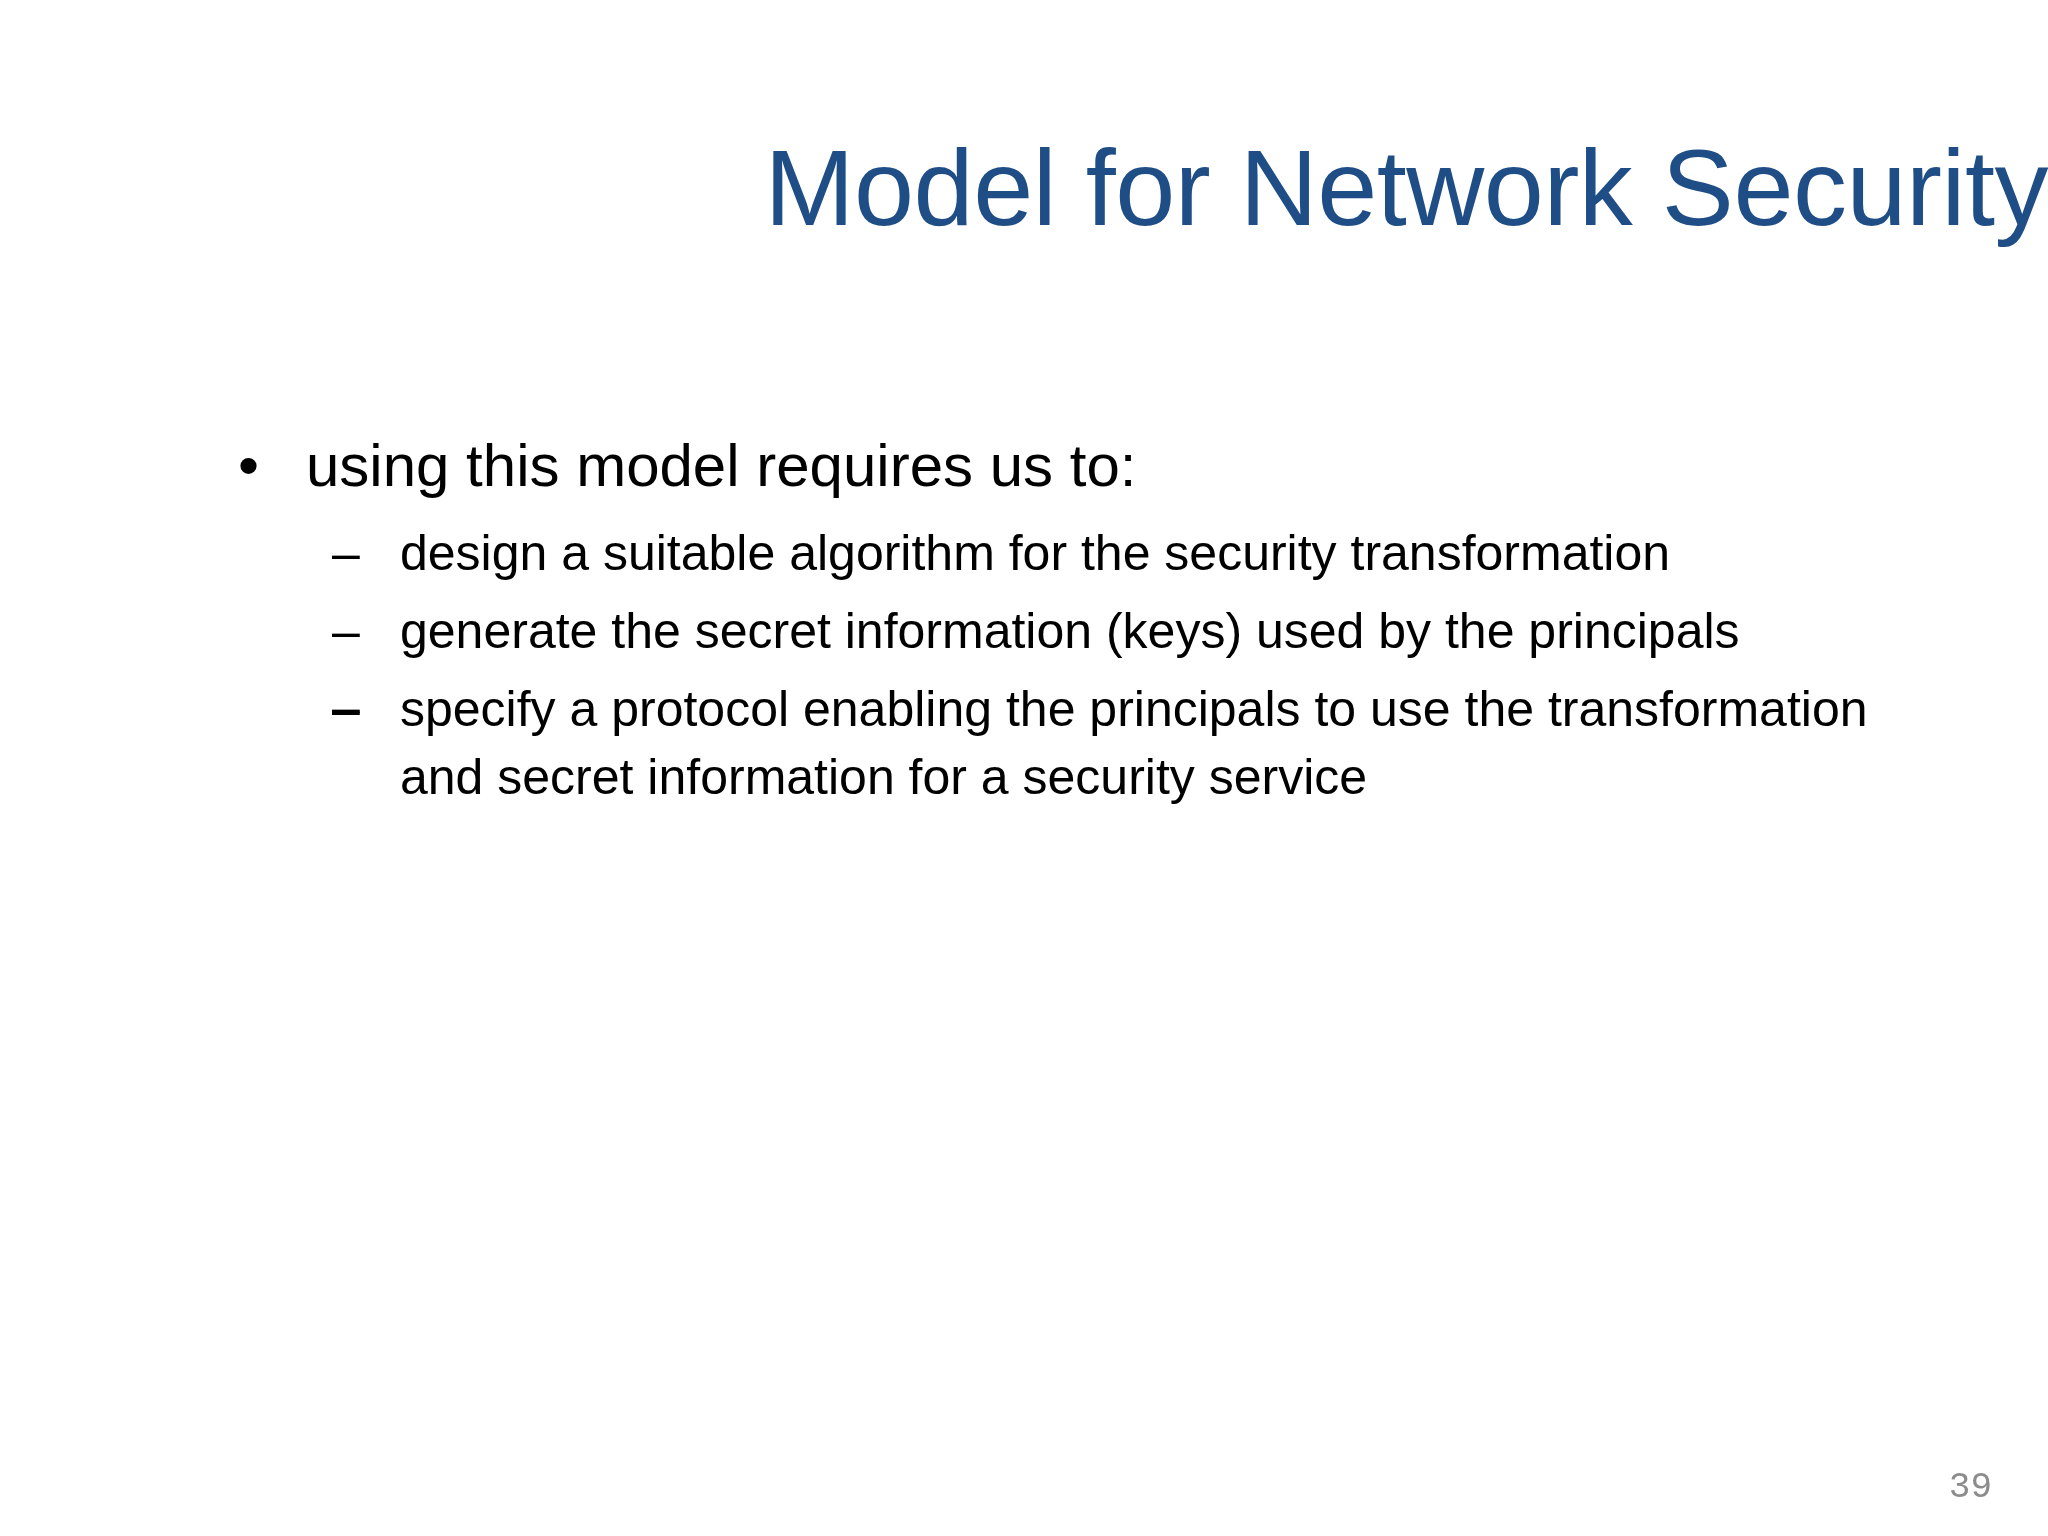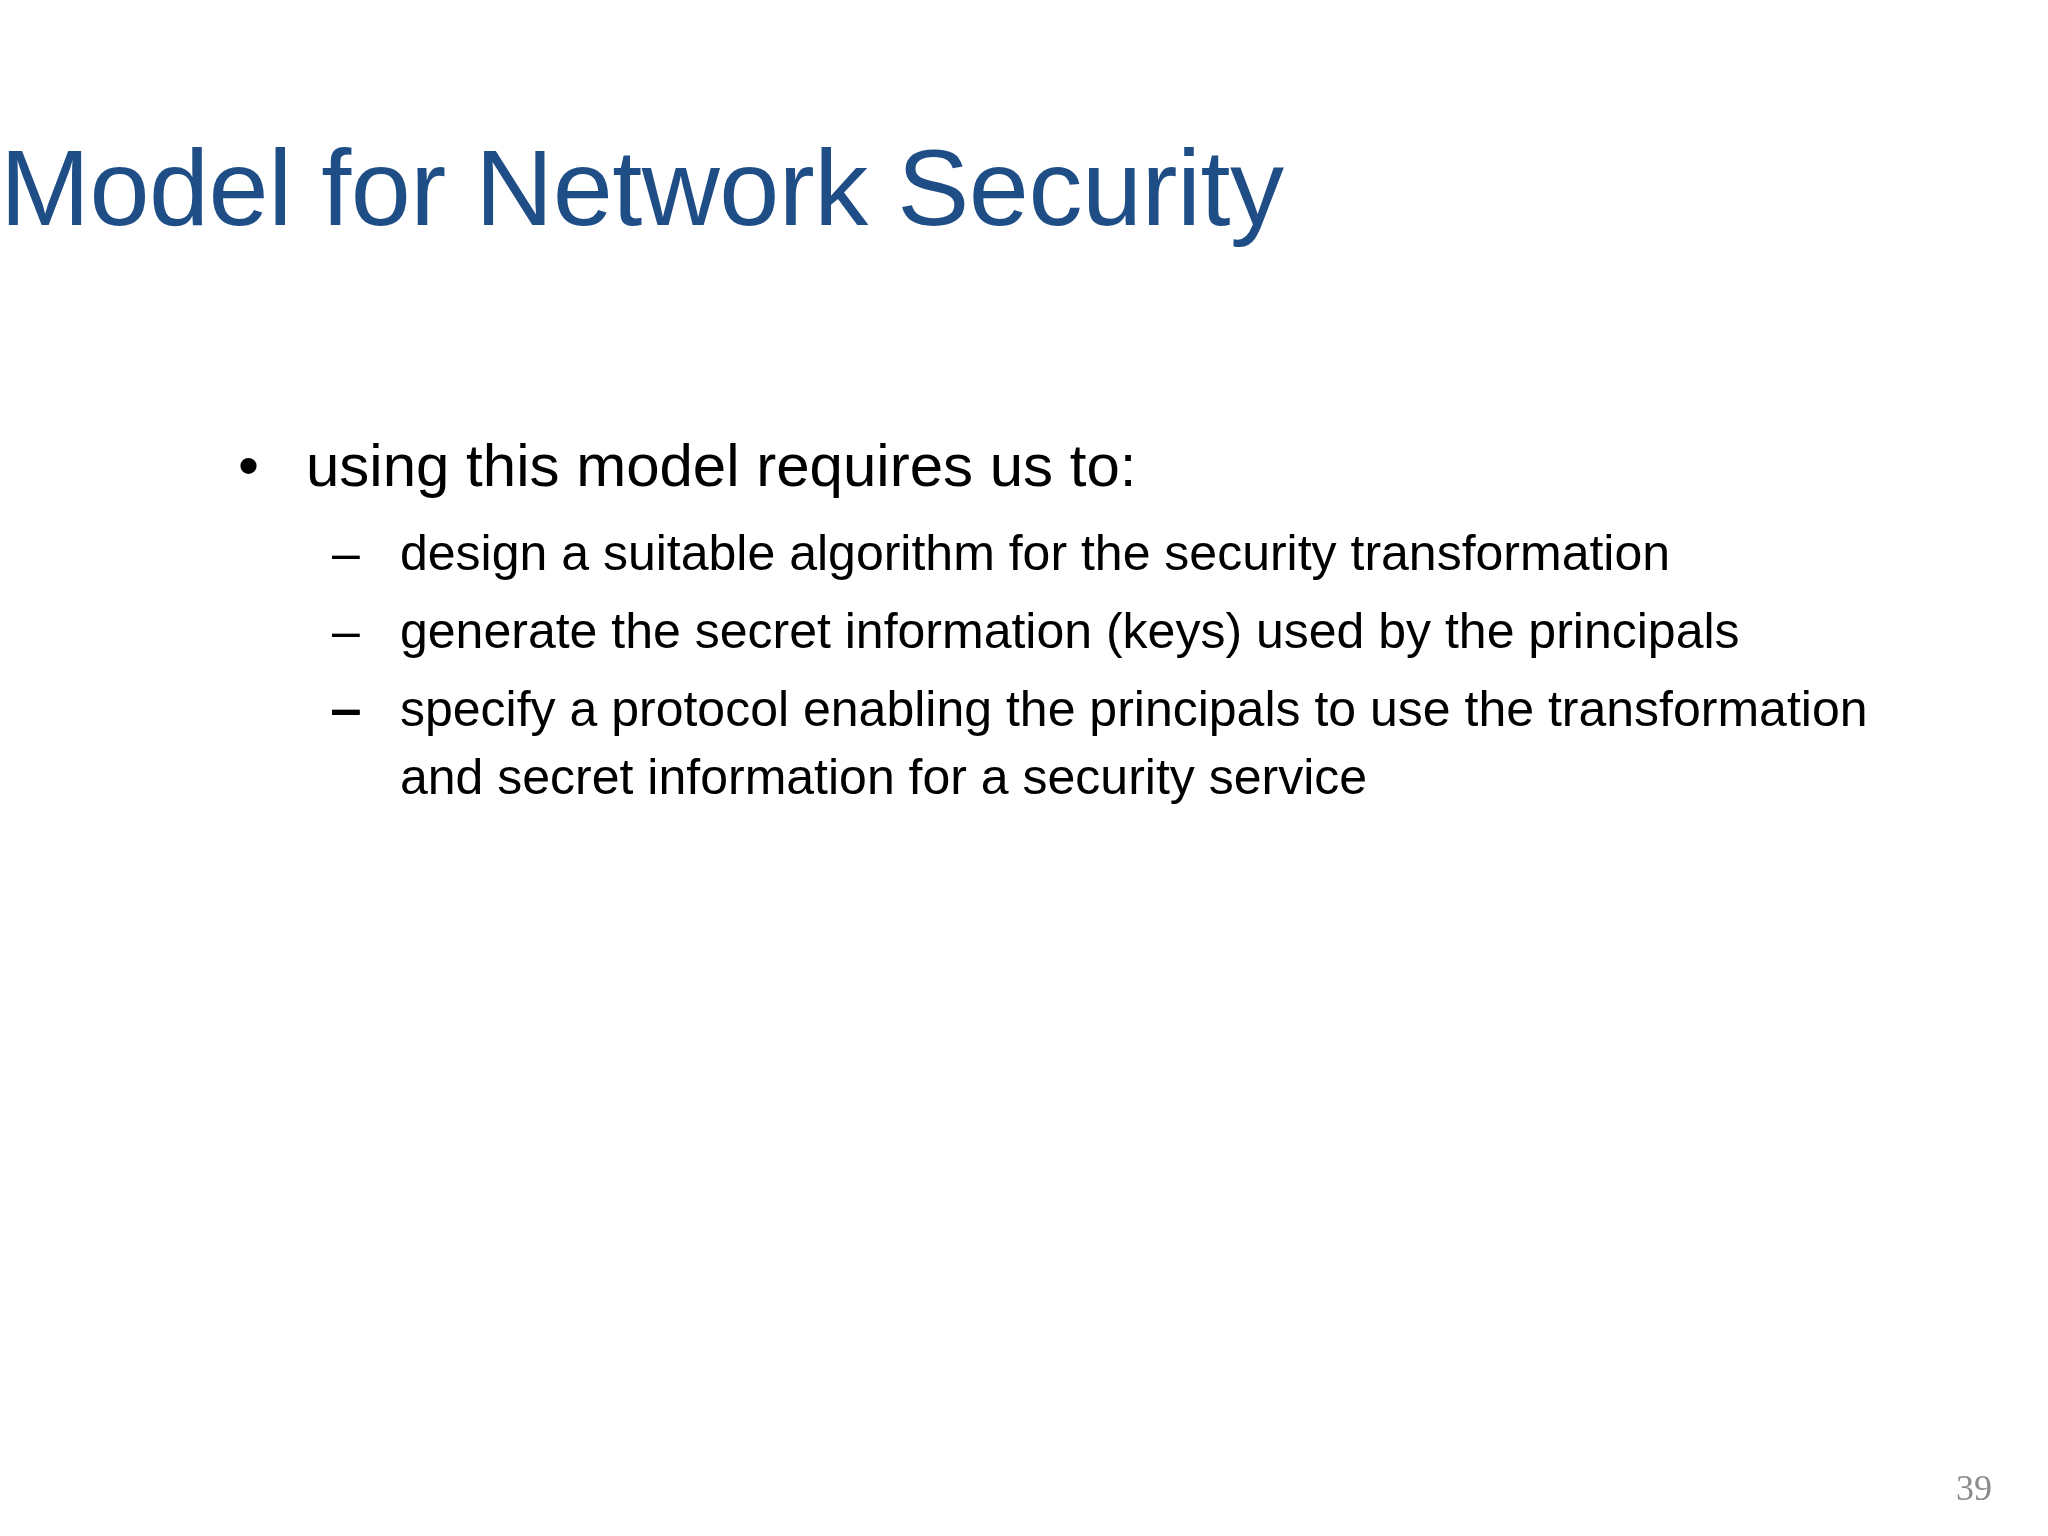--- a/index.html
+++ b/index.html
@@ -15,21 +15,21 @@
     width: 2048px;
     height: 1536px;
     background: #ffffff;
     overflow: hidden;
   }
   #slide-title {
     position: absolute;
     left: 0;
     top: 128px;
     width: 2048px;
-    text-align: left;
+    text-align: right;
     font-family: "Liberation Sans", sans-serif;
     font-size: 108px;
     line-height: 1.12;
     font-weight: 400;
     color: #1F4D86;
     letter-spacing: -0.5px;
     white-space: nowrap;
   }
   #body-block {
     position: absolute;
@@ -86,21 +86,21 @@
     text-align: left;
   }
   .l2-text {
     display: block;
     margin-top: 10px;
   }
   #page-number {
     position: absolute;
     right: 56px;
     bottom: 30px;
-    font-family: Liberation Serif, serif;
+    font-family: Liberation Mono, monospace;
     font-size: 36px;
     color: #8C8C8C;
     line-height: 1;
   }
 </style>
 </head>
 <body>
 
 <div id="slide">
 

